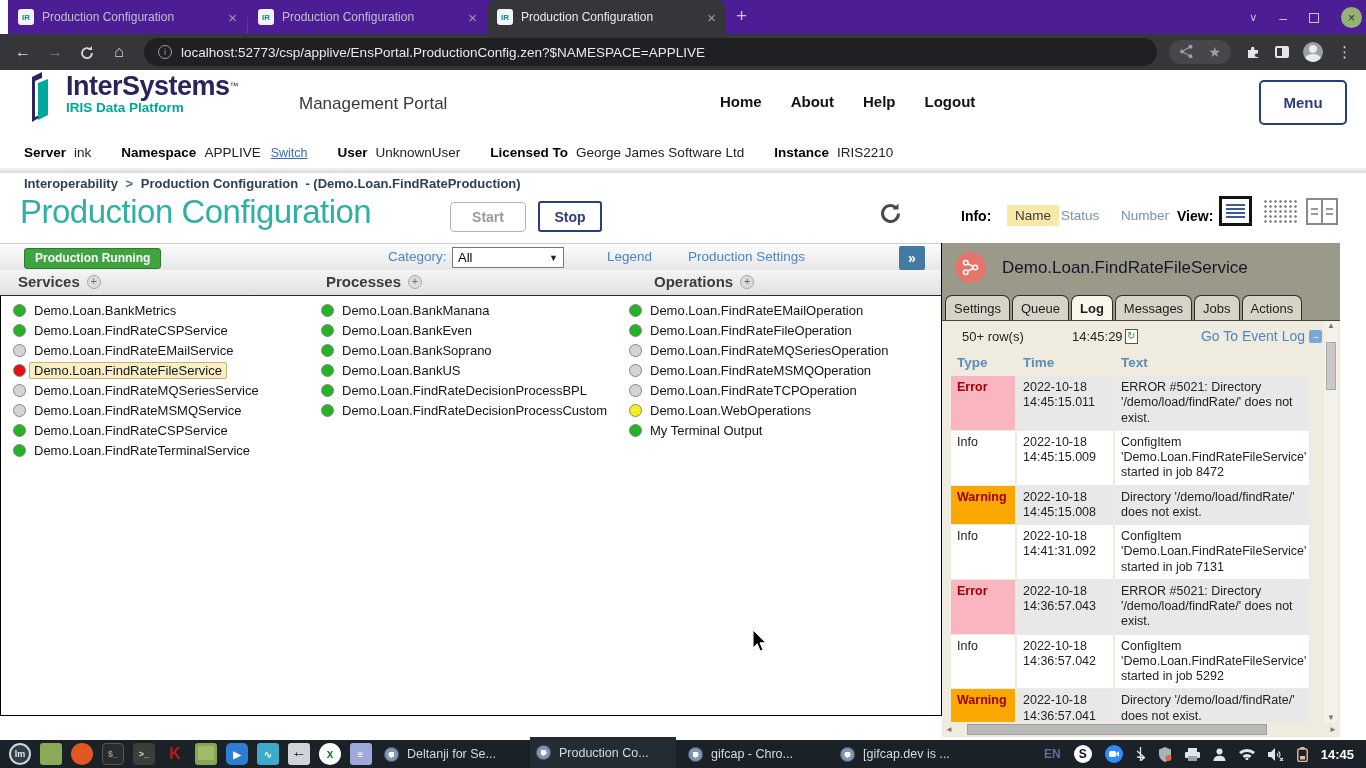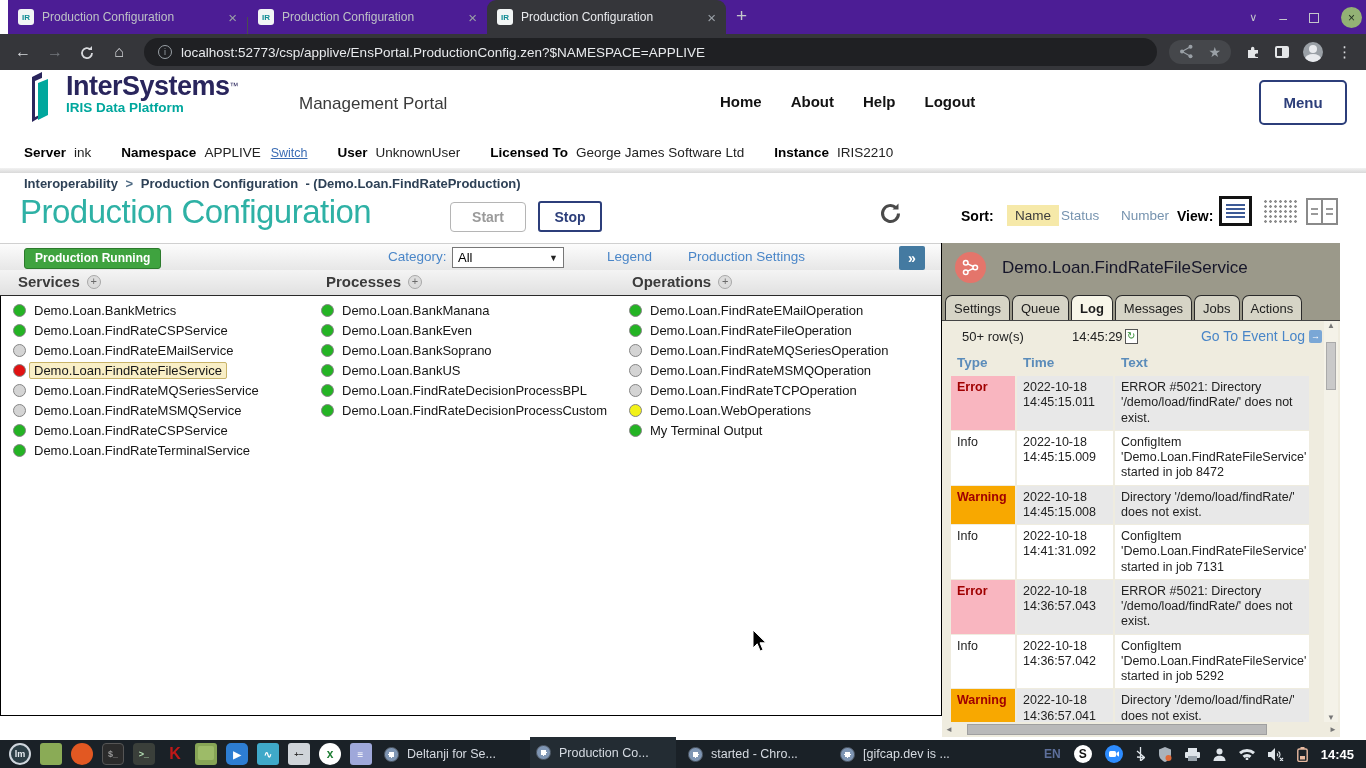--- a/index.html
+++ b/index.html
@@ -266,21 +266,21 @@
 <div class="titlerow">
   <div class="ptitle">Production Configuration</div>
   <div class="btn start-btn">Start</div>
   <div class="btn stop-btn">Stop</div>
   <span class="bigrefresh">
     <svg width="27" height="27" viewBox="0 0 27 27">
           <path d="M21.5 13.5a8 8 0 1 1-2.6-5.9" fill="none" stroke="#4a4a4a" stroke-width="3"></path>
           <path d="M21.5 3.5v6h-6z" fill="#4a4a4a"></path>
         </svg>
   </span>
-  <span class="sortlbl">Sort:</span>
+  <span class="sortlbl">Info:</span>
   <span class="sort-name">Name</span>
   <span class="sort-status">Status</span>
   <span class="sort-number">Number</span>
   <span class="viewlbl">View:</span>
   <span class="vi1">
         <i></i>
         <i></i>
         <i></i>
         <i></i>
       </span>
@@ -312,21 +312,21 @@
 
 <div class="colheads">
   <span class="colhead" style="left:18px;">
     <span>Services</span>
     <span class="addbtn">+</span>
   </span>
   <span class="colhead" style="left:326px;justify-content:flex-end;">
     <span>Processes</span>
     <span class="addbtn">+</span>
   </span>
-  <span class="colhead" style="left:632px;">
+  <span class="colhead" style="left:654px;">
     <span>Operations</span>
     <span class="addbtn">+</span>
   </span>
 </div>
 
 <div class="lists">
   <div class="col" style="left:12px;">
     <div class="item">
           <span class="dot green"></span>
           <span class="item-label">Demo.Loan.BankMetrics</span>
@@ -528,21 +528,21 @@
   <span class="tb-win">
     <span class="chrome-ico"></span>
     <span>Deltanji for Se...</span>
   </span>
   <span class="tb-win active">
     <span class="chrome-ico"></span>
     <span>Production Co...</span>
   </span>
   <span class="tb-win">
     <span class="chrome-ico"></span>
-    <span>started - Chro...</span>
+    <span>gifcap - Chro...</span>
   </span>
   <span class="tb-win">
     <span class="chrome-ico"></span>
     <span>[gifcap.dev is ...</span>
   </span>
 
   <span class="tray">
     <span class="lang">EN</span>
     <span class="skype">S</span>
     <span class="zoom">

